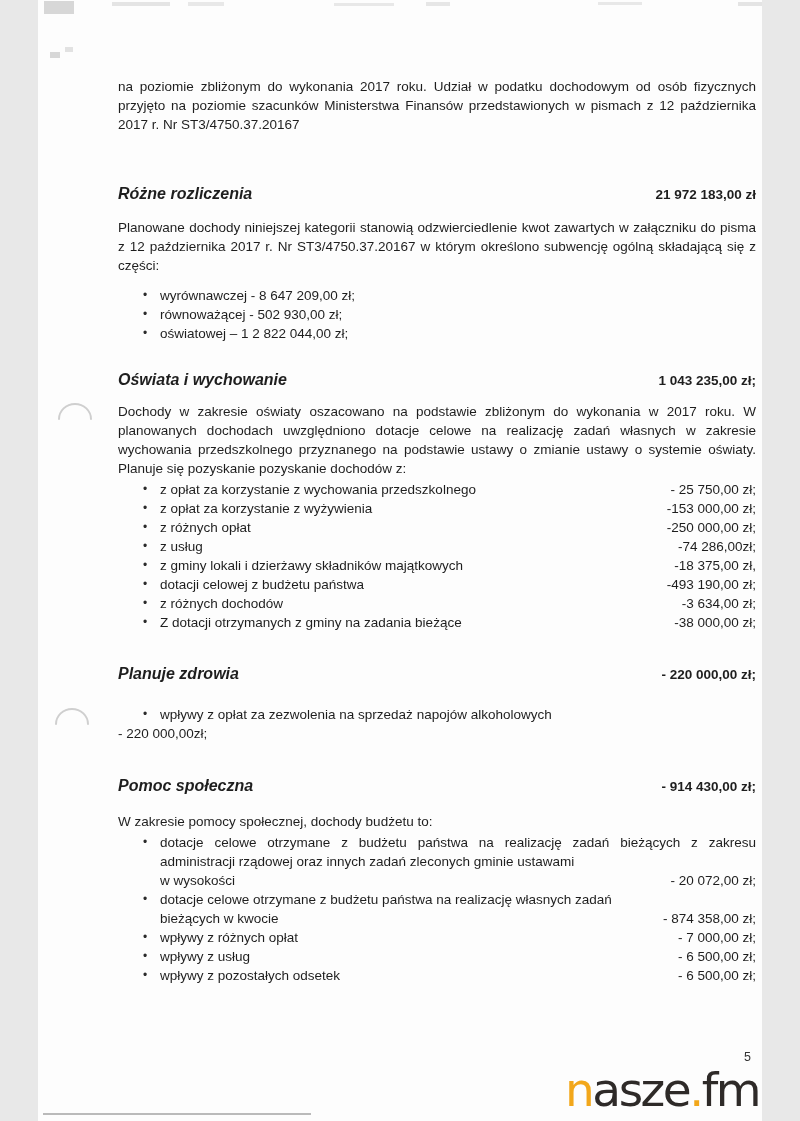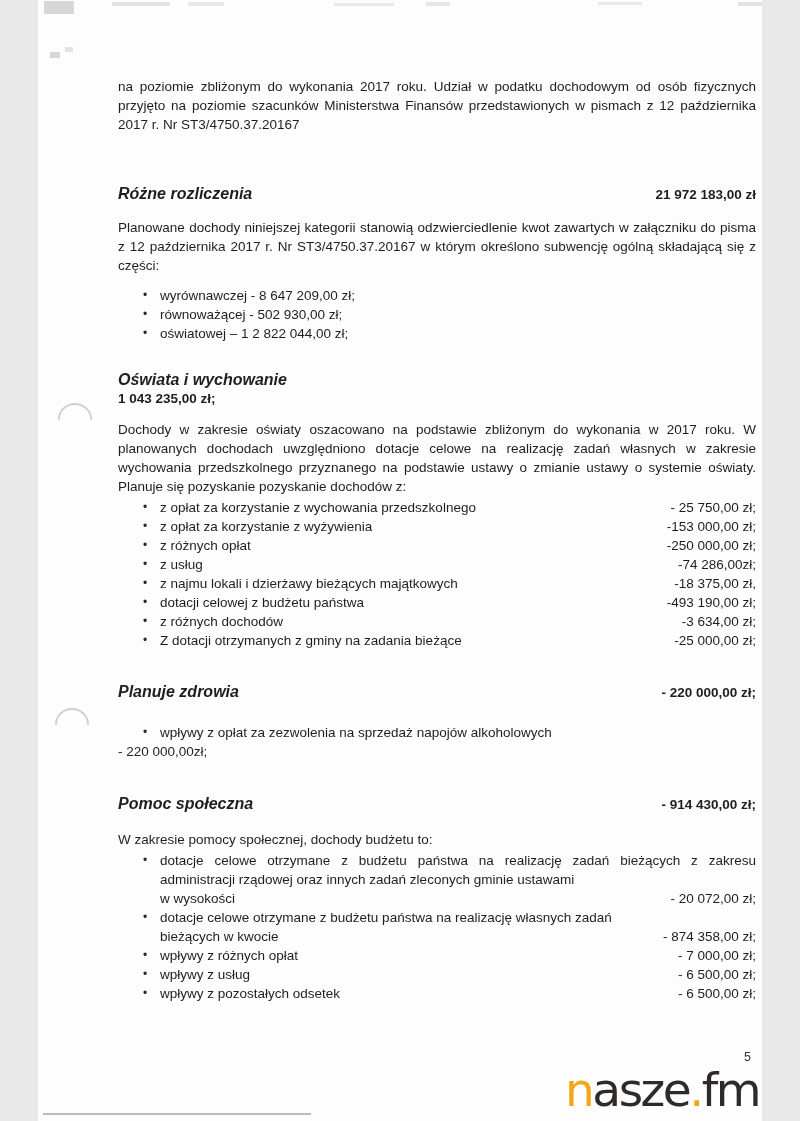--- a/index.html
+++ b/index.html
@@ -20,21 +20,21 @@
   .blabel { white-space:nowrap; }
   .btext { flex:1; text-align:justify; }
   .bamount { margin-left:auto; white-space:nowrap; text-align:center; }
   .btail { display:flex; justify-content:space-between; padding-left:42px; }
   .amount-line { text-align:left; }
 
   
   .m-head1 { margin-top:50px; }
   .m-para1 { margin-top:14px; }
   .m-bul1  { margin-top:11px; }
-  .m-head2 { margin-top:27px;flex-direction:column; }
+  .m-head2 { margin-top:27px; }
   .m-para2 { margin-top:12px; }
   .m-bul2  { margin-top:2px; }
   .m-head3 { margin-top:32px; }
   .m-bul3  { margin-top:21px; }
   .m-para3 { margin-top:0; }
   .m-head4 { margin-top:33px; }
   .m-intro4{ margin-top:16px; }
   .m-bul4  { margin-top:2px; }
 
   
@@ -131,37 +131,37 @@
         <span class="blabel">z różnych opłat</span>
         <span class="bamount">-250 000,00 zł;</span>
       </div>
       <div class="brow">
         <span class="bdot">•</span>
         <span class="blabel">z usług</span>
         <span class="bamount">-74 286,00zł;</span>
       </div>
       <div class="brow">
         <span class="bdot">•</span>
-        <span class="blabel">z najmu lokali i dzierżawy bieżących majątkowych</span>
+        <span class="blabel">z gminy lokali i dzierżawy składników majątkowych</span>
         <span class="bamount">-18 375,00 zł,</span>
       </div>
       <div class="brow">
         <span class="bdot">•</span>
         <span class="blabel">dotacji celowej z budżetu państwa</span>
         <span class="bamount">-493 190,00 zł;</span>
       </div>
       <div class="brow">
         <span class="bdot">•</span>
         <span class="blabel">z różnych dochodów</span>
         <span class="bamount">-3 634,00 zł;</span>
       </div>
       <div class="brow">
         <span class="bdot">•</span>
         <span class="blabel">Z dotacji otrzymanych z gminy  na zadania bieżące</span>
-        <span class="bamount">-25 000,00 zł;</span>
+        <span class="bamount">-38 000,00 zł;</span>
       </div>
     </div>
 
     <div class="sec-head m-head3">
       <span class="sec-title">Planuje zdrowia</span>
       <span class="sec-amount">- 220 000,00 zł;</span>
     </div>
     <div class="brow m-bul3">
       <span class="bdot">•</span>
       <span class="blabel">wpływy z opłat za zezwolenia na sprzedaż napojów alkoholowych</span>

